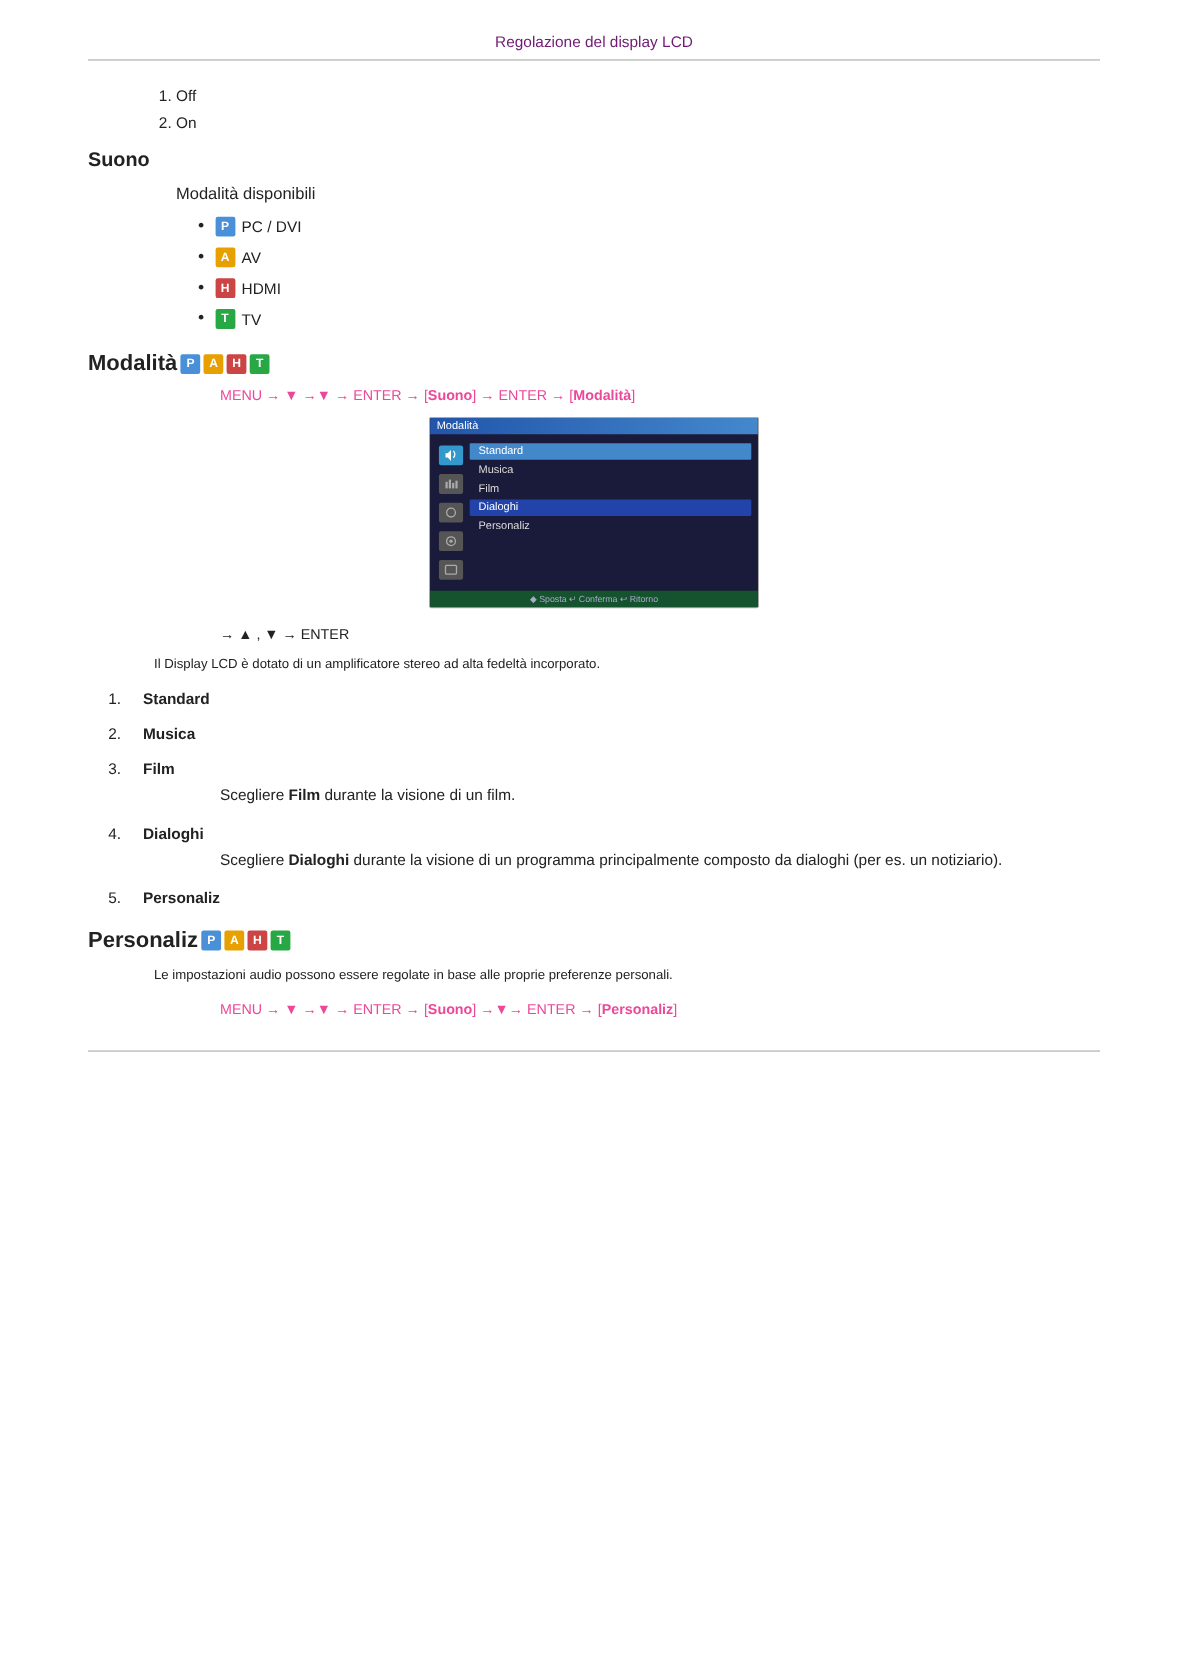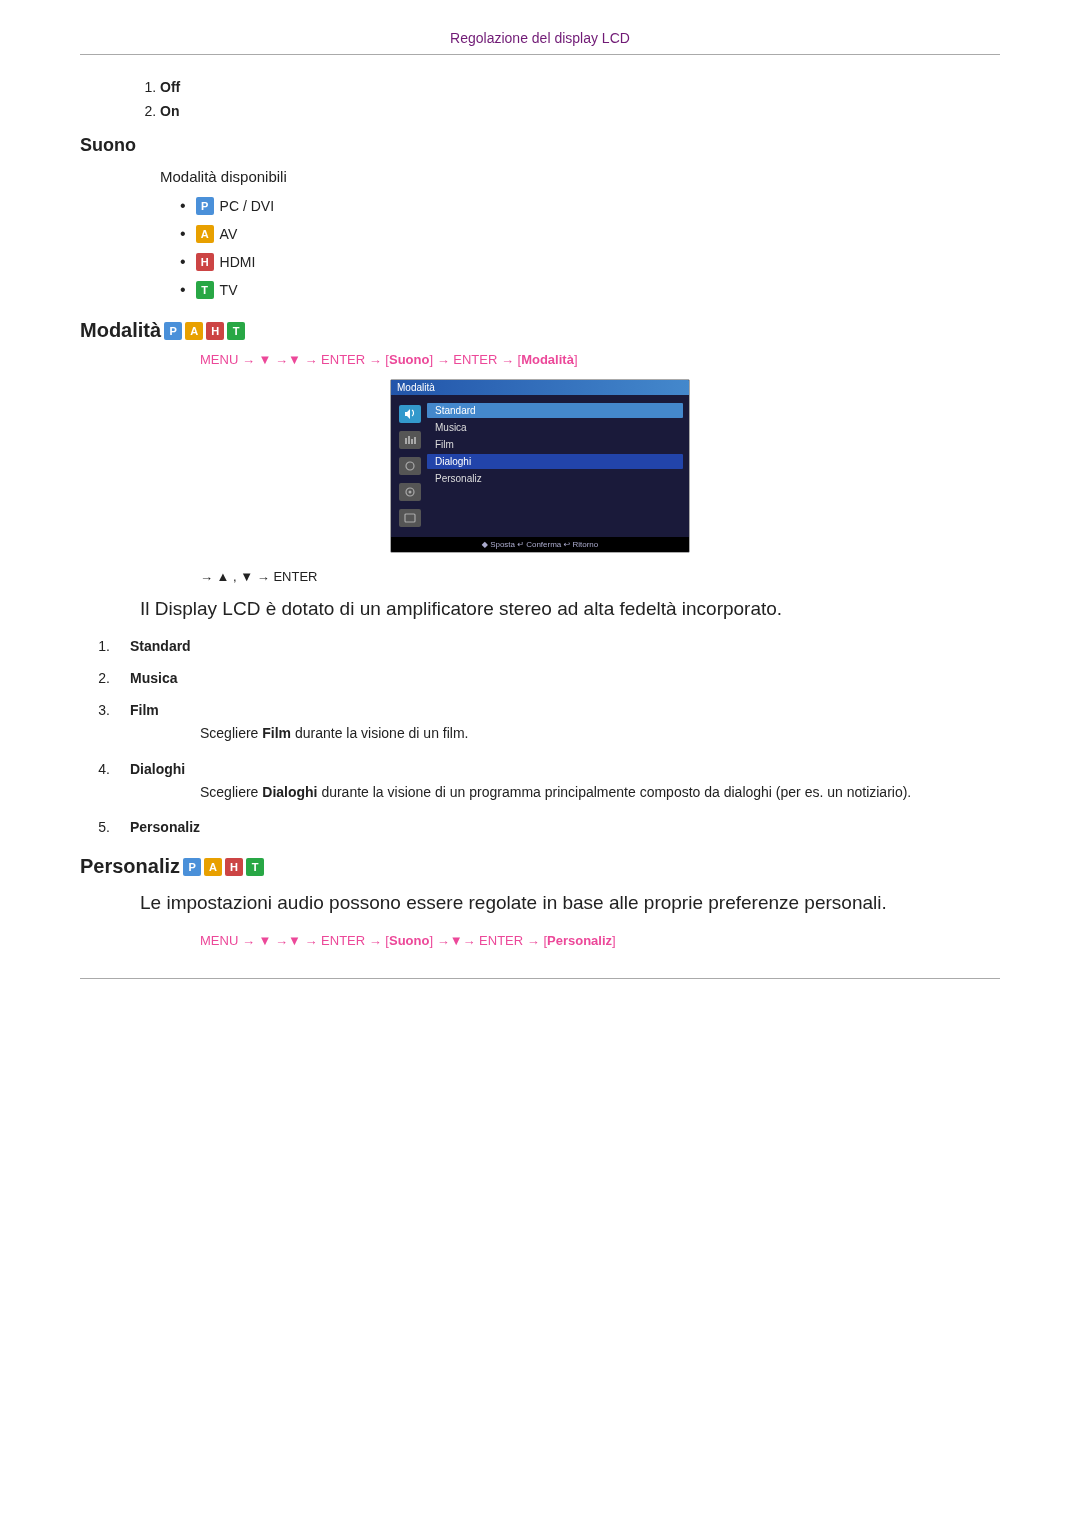--- a/index.html
+++ b/index.html
@@ -31,21 +31,21 @@
       margin-left: 60px;
       margin-bottom: 10px;
     }
 
     .numbered-list li {
       margin-bottom: 8px;
       font-size: 14px;
     }
 
     .numbered-list li strong {
-      font-weight: bold;
+      font-weight: normal;
     }
 
     .section-heading {
       font-size: 18px;
       font-weight: bold;
       margin-top: 16px;
       margin-bottom: 12px;
     }
 
     .sub-heading {
@@ -176,38 +176,38 @@
       background: #4488cc;
       color: #fff;
     }
 
     .menu-option.highlighted {
       background: #2244aa;
       color: #fff;
     }
 
     .menu-footer {
-      background: #000000;
+      background: #14532d;
       display: flex;
       justify-content: center;
       gap: 10px;
       font-size: 8px;
       color: #aac;
       padding: 3px 22px;
     }
 
     .arrow-instruction {
       font-size: 13px;
       margin-left: 120px;
       margin-bottom: 10px;
       color: #222;
     }
 
     .body-text {
-      font-size: 19px;
+      font-size: 12px;
       margin-left: 60px;
       margin-bottom: 14px;
       line-height: 1.6;
     }
 
     .numbered-section {
       margin-bottom: 16px;
     }
 
     .numbered-section-title {

